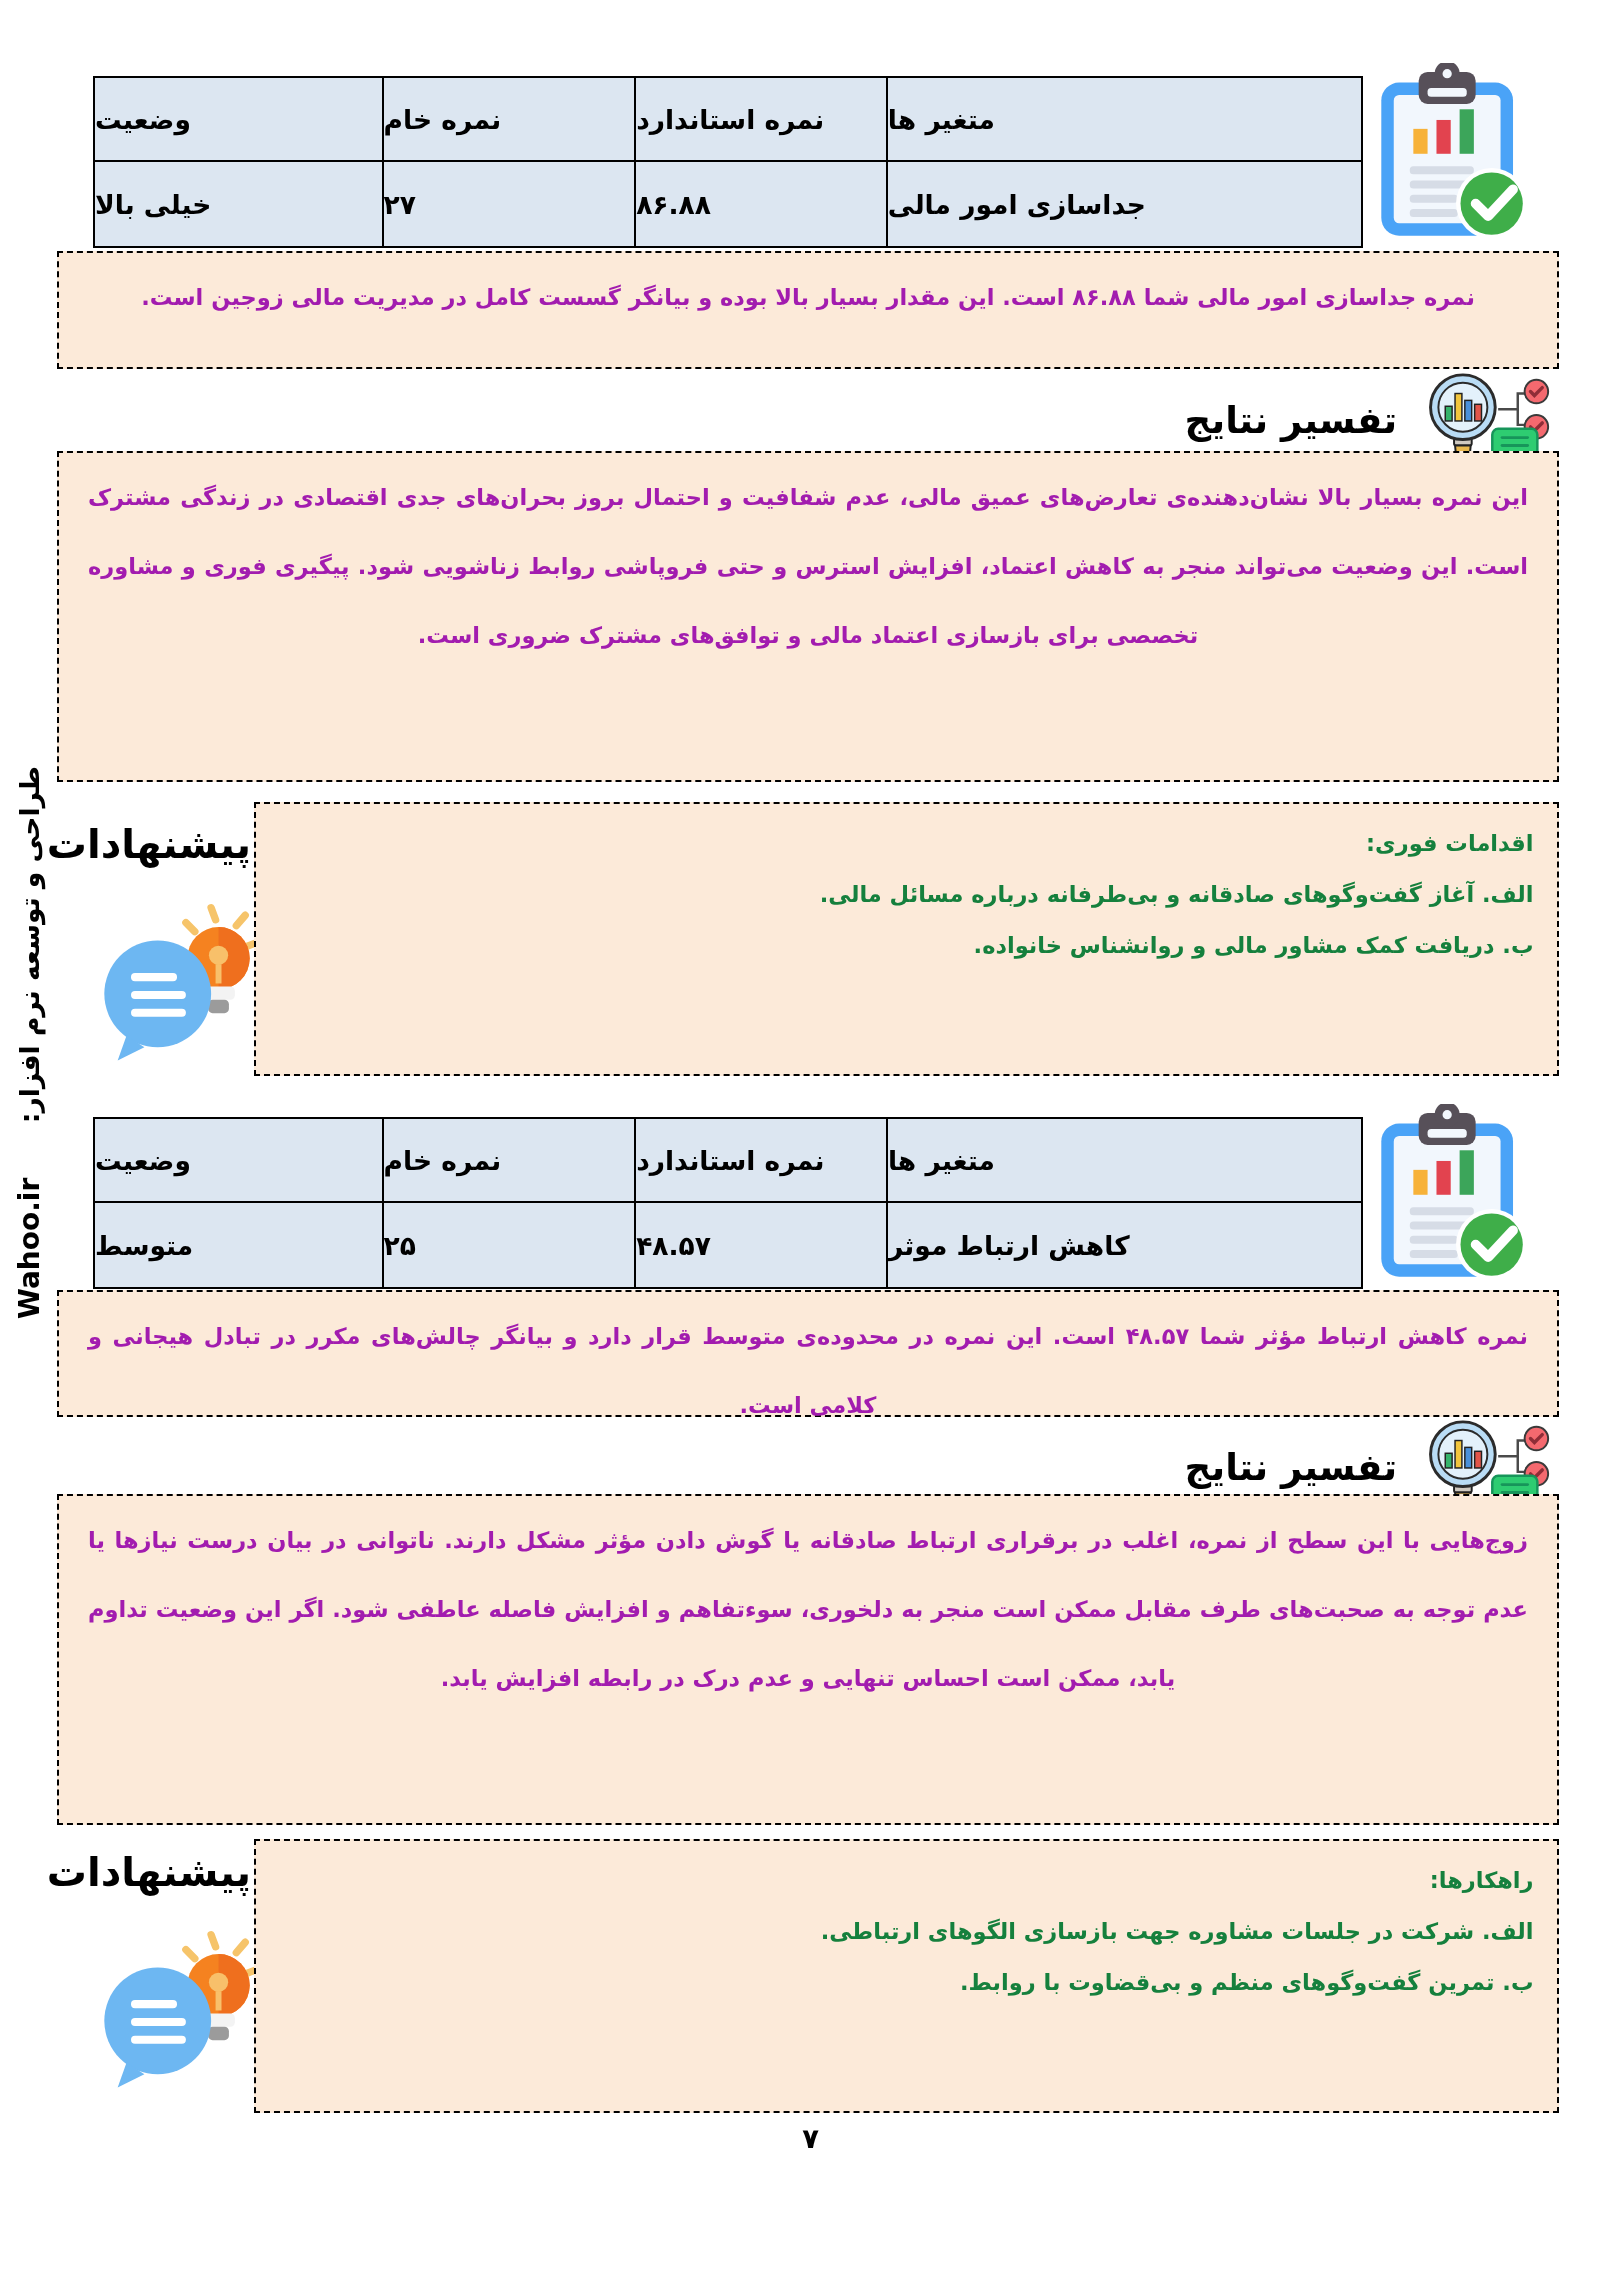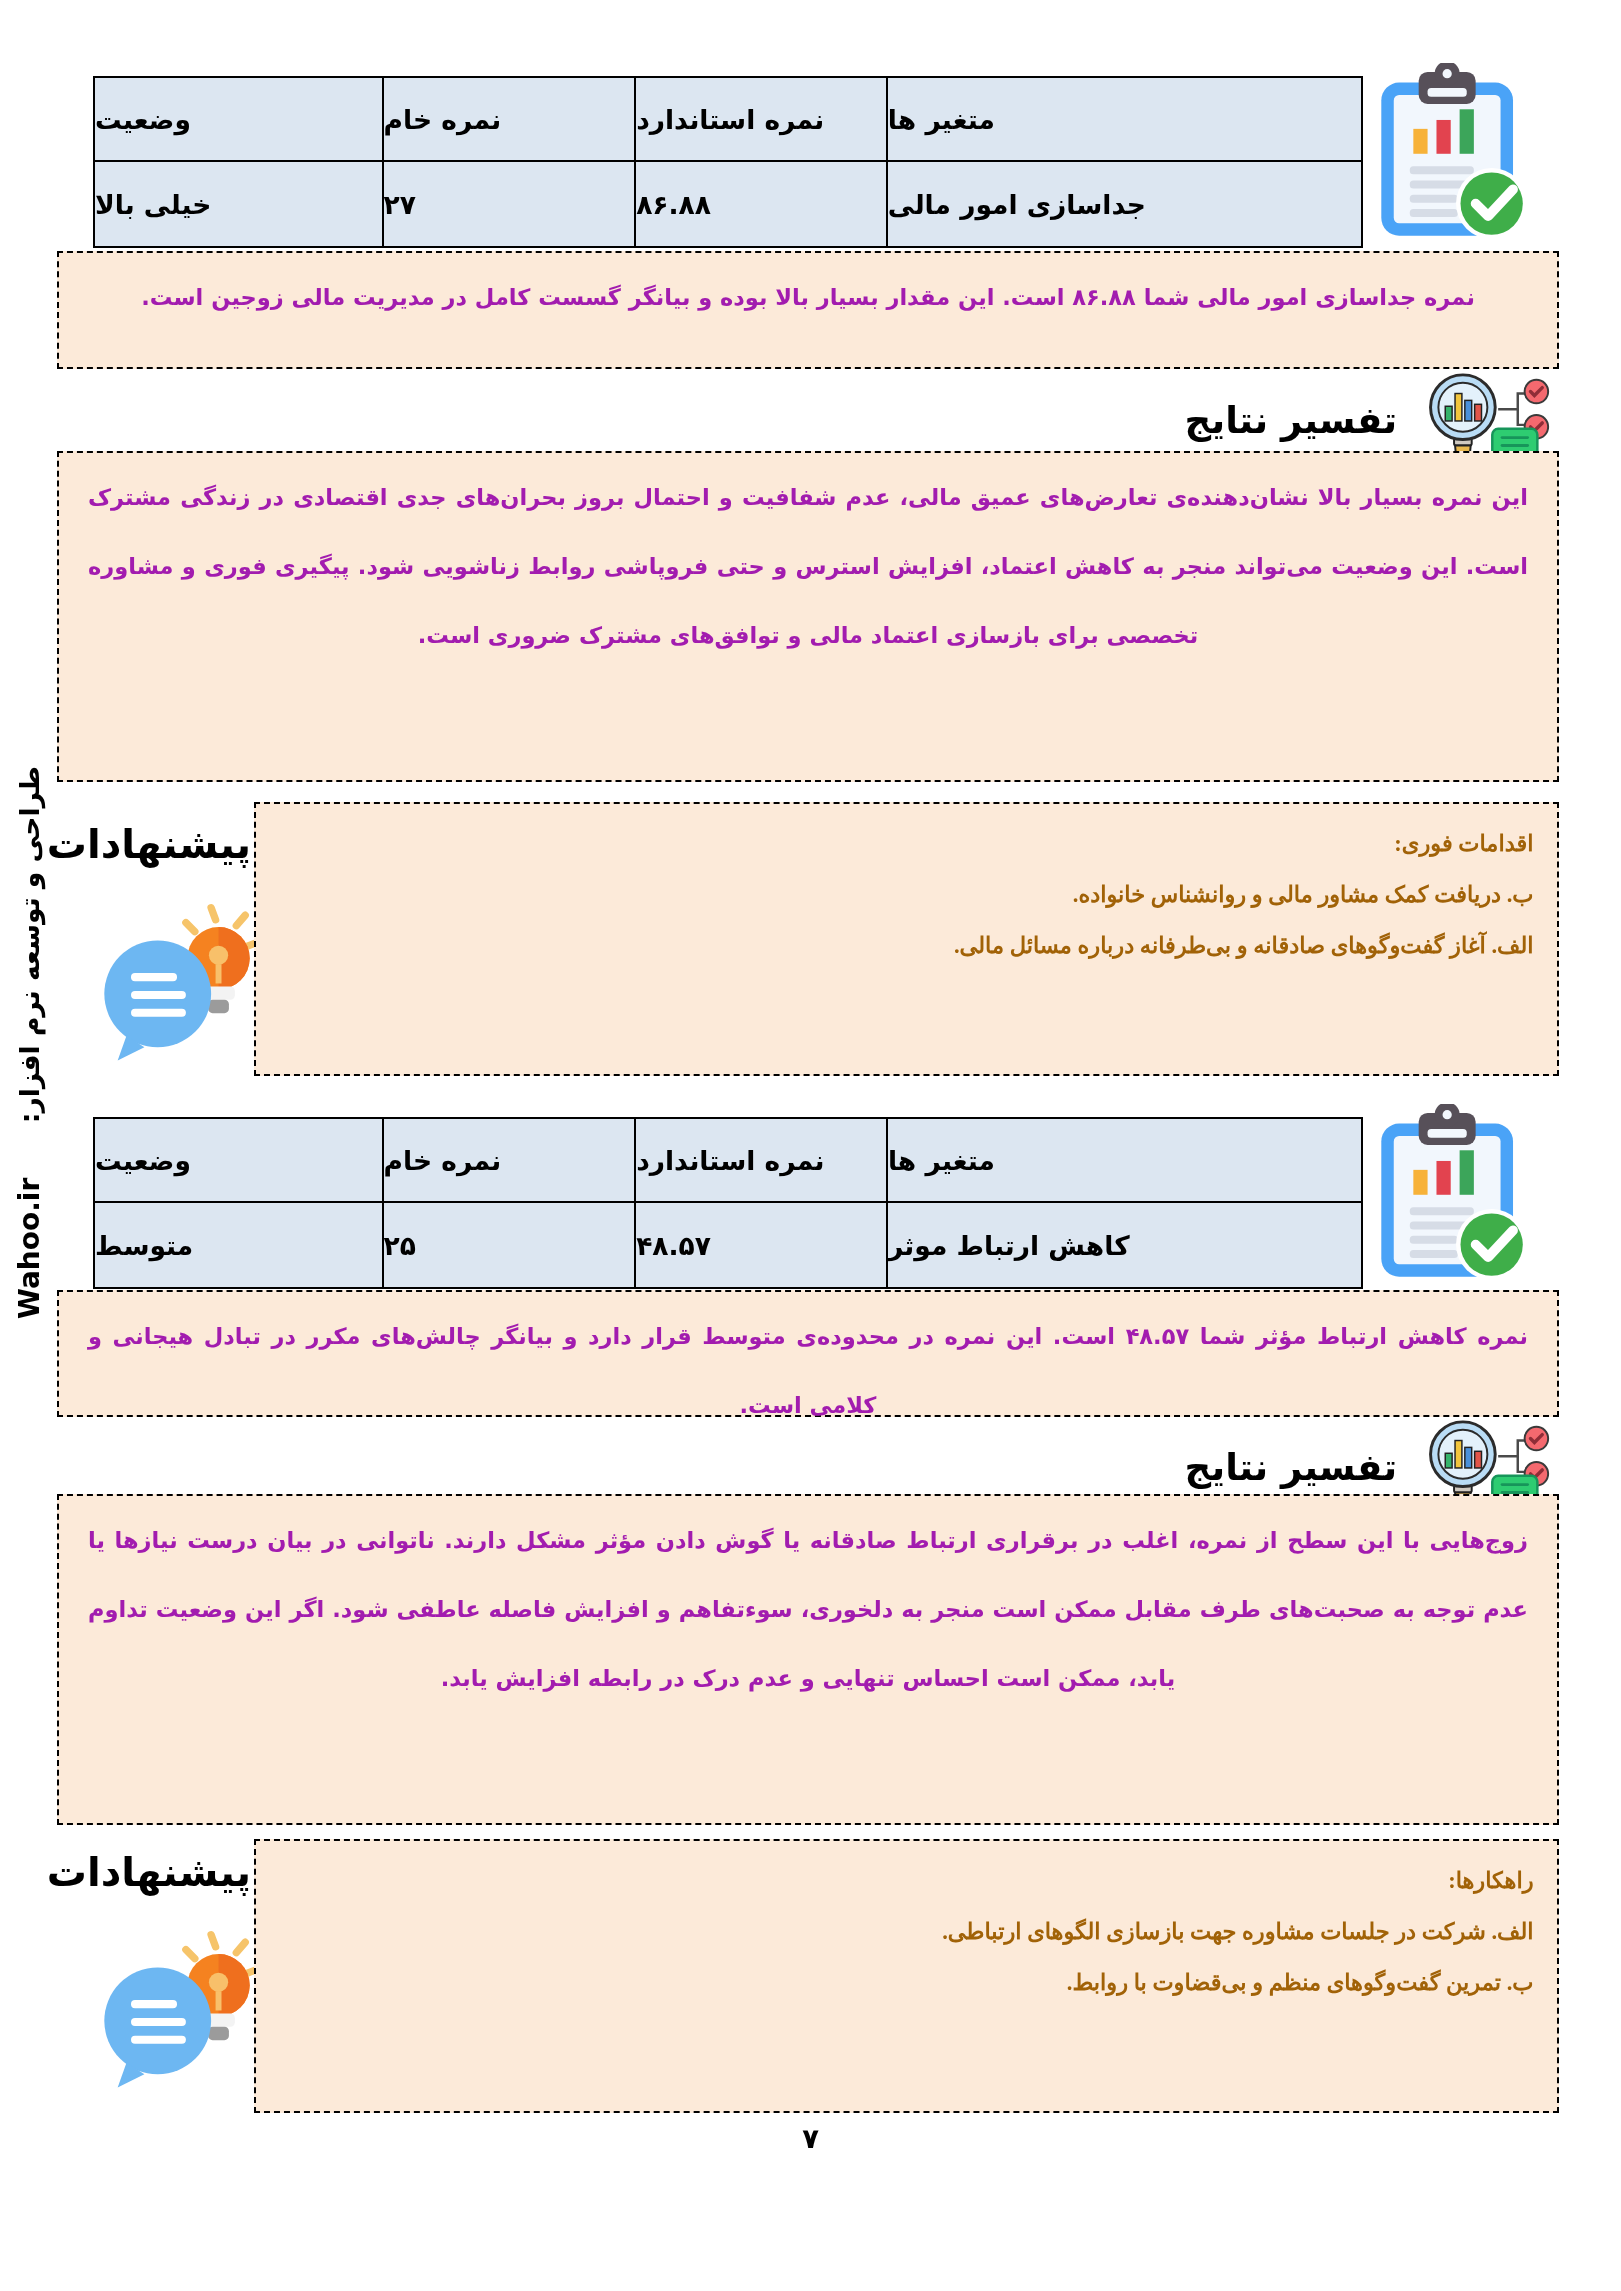--- a/index.html
+++ b/index.html
@@ -32,21 +32,21 @@
   .full-box  { left:57px;  width:1502px; }
   .sugg-box  { left:254px; width:1305px; }
   .box-text {
     direction:rtl; font-size:22.5px; font-weight:bold; color:#a21caf;
     text-align:justify; text-align-last:center;
     line-height:69px; padding:9.8px 29px 0 29px;
   }
   .sugg-inner { padding:13.7px 23.5px 0 23.5px; }
   .sugg-line {
     direction:rtl; text-align:right; font-size:22.5px; font-weight:bold;
-    color:#a16207; line-height:51px;font-family:Liberation Serif, serif;
+    color:#15803d; line-height:51px;
   }
   
   .section-heading {
     position:absolute; right:65px; height:94px;
     display:flex; flex-direction:row; align-items:center; gap:9.8px;
   }
   .heading-text {
     direction:rtl; font-size:37px; font-weight:bold; color:#000; padding-bottom:5.9px;margin-top:9px;
   }
   
@@ -171,22 +171,22 @@
     <g fill="#ffffff">
       <rect x="29" y="50" width="31" height="5.5" rx="2.7"></rect>
       <rect x="29" y="62" width="37" height="5.5" rx="2.7"></rect>
       <rect x="29" y="74" width="37" height="5.5" rx="2.7"></rect>
     </g>
   </svg>
 
   <div class="dashed-box sugg-box" style="top:802px; height:274px;">
     <div class="sugg-inner">
       <div class="sugg-line">اقدامات فوری:</div>
+      <div class="sugg-line">الف. آغاز گفت‌وگوهای صادقانه و بی‌طرفانه درباره مسائل مالی.</div>
       <div class="sugg-line">ب. دریافت کمک مشاور مالی و روانشناس خانواده.</div>
-      <div class="sugg-line">الف. آغاز گفت‌وگوهای صادقانه و بی‌طرفانه درباره مسائل مالی.</div>
     </div>
   </div>
 
   <table class="score-table" style="top:1117px;">
     <colgroup>
         <col class="col-var">
         <col class="col-std">
         <col class="col-raw">
         <col class="col-status">
       </colgroup>

